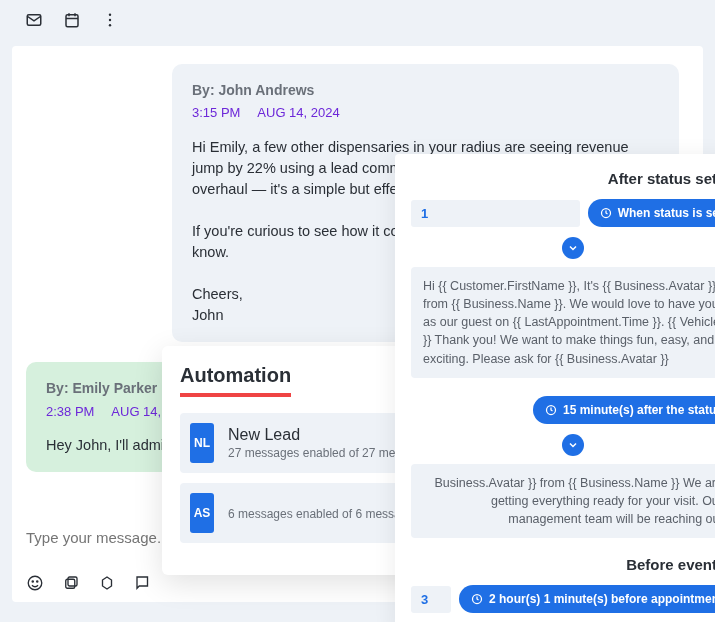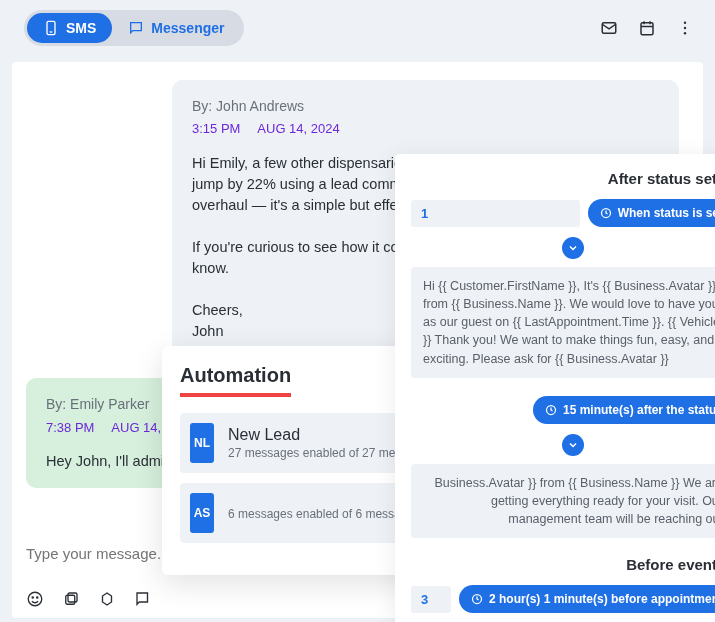--- a/index.html
+++ b/index.html
@@ -9,21 +9,21 @@
 .tabs-pill { display: flex; background: #d6dbe4; border-radius: 100px; padding: 3px; }
 .tab { display: flex; align-items: center; gap: 7px; padding: 7px 16px; border-radius: 100px; font-size: 14px; font-weight: 600; cursor: pointer; color: #1f6fe5; }
 .tab.active { background: #1f6fe5; color: #fff; }
 .tab .ico { display: inline-flex; }
 .top-actions { display: flex; gap: 18px; align-items: center; }
 .top-actions .icon-btn { width: 20px; height: 20px; cursor: pointer; color: #2a2f36; display: inline-flex; align-items: center; justify-content: center; }
 
 .conversation { background: #fff; margin: 6px 12px 0 12px; border-radius: 4px; padding: 18px 0 0 0; height: 556px; position: relative; }
 
 .bubble { border-radius: 10px; padding: 16px 20px; font-size: 14.5px; line-height: 1.45; }
-.bubble .by { color: #6a7079; font-weight: 400; font-size: 14px; }
+.bubble .by { color: #6a7079; font-weight: 700; font-size: 14px; }
 .bubble .meta { color: #6d28d9; font-size: 13px; margin-top: 4px; }
 .bubble .meta .time { margin-right: 14px; }
 .bubble .body { margin-top: 14px; color: #2a2f36; white-space: pre-line; }
 
 .bubble.incoming { background: #eef2f7; margin: 0 24px 20px 160px; }
 .bubble.outgoing { background: #d6f0dd; margin: 0 330px 20px 14px; }
 
 .composer { position: absolute; bottom: 48px; left: 14px; right: 24px; }
 .composer input { width: 100%; border: none; background: transparent; font-size: 15px; color: #6a7079; outline: none; padding: 8px 0; }
 
@@ -50,39 +50,20 @@
 .pill .clock { display: inline-flex; }
 .chev-circle { width: 22px; height: 22px; background: #1f6fe5; border-radius: 50%; margin: 10px auto 8px auto; display: flex; align-items: center; justify-content: center; color: #fff; cursor: pointer; }
 .template-text { background: #eef2f7; color: #5a6069; font-size: 12.5px; line-height: 1.45; padding: 10px 12px; border-radius: 4px; margin-top: 4px; }
 
 svg { display: block; }
 </style>
 </head>
 <body>
 
 <div class="topbar">
-  <div class="tabs-pill">
-    <div class="tab active">
-      <span class="ico">
-        <svg width="16" height="16" viewBox="0 0 24 24" fill="none" stroke="currentColor" stroke-width="2">
-            <rect x="6" y="2" width="12" height="20" rx="2"></rect>
-            <line x1="10" y1="18" x2="14" y2="18"></line>
-          </svg>
-      </span>
-      <span>SMS</span>
-    </div>
-    <div class="tab">
-      <span class="ico">
-        <svg width="16" height="16" viewBox="0 0 24 24" fill="none" stroke="currentColor" stroke-width="2">
-            <path d="M4 4h16v12H7l-3 3V4z"></path>
-          </svg>
-      </span>
-      <span>Messenger</span>
-    </div>
-  </div>
   <div class="top-actions">
     <span class="icon-btn">
       <svg width="18" height="18" viewBox="0 0 24 24" fill="none" stroke="currentColor" stroke-width="2">
           <rect x="3" y="5" width="18" height="14" rx="2"></rect>
           <path d="M3 7l9 6 9-6"></path>
         </svg>
     </span>
     <span class="icon-btn">
       <svg width="18" height="18" viewBox="0 0 24 24" fill="none" stroke="currentColor" stroke-width="2">
           <rect x="4" y="5" width="16" height="16" rx="2"></rect>
@@ -112,21 +93,21 @@
 
 If you're curious to see how it compares to what you're doing now, let me know.
 
 Cheers,
 John</div>
   </div>
 
   <div class="bubble outgoing">
     <div class="by">By: Emily Parker</div>
     <div class="meta">
-      <span class="time">7:38 PM</span>
+      <span class="time">2:38 PM</span>
       <span>AUG 14, 2024</span>
     </div>
     <div class="body">Hey John, I'll admit I'm</div>
   </div>
 
   <div class="composer">
     <input type="text" placeholder="Type your message..." style="">
   </div>
 
   <div class="composer-toolbar">

